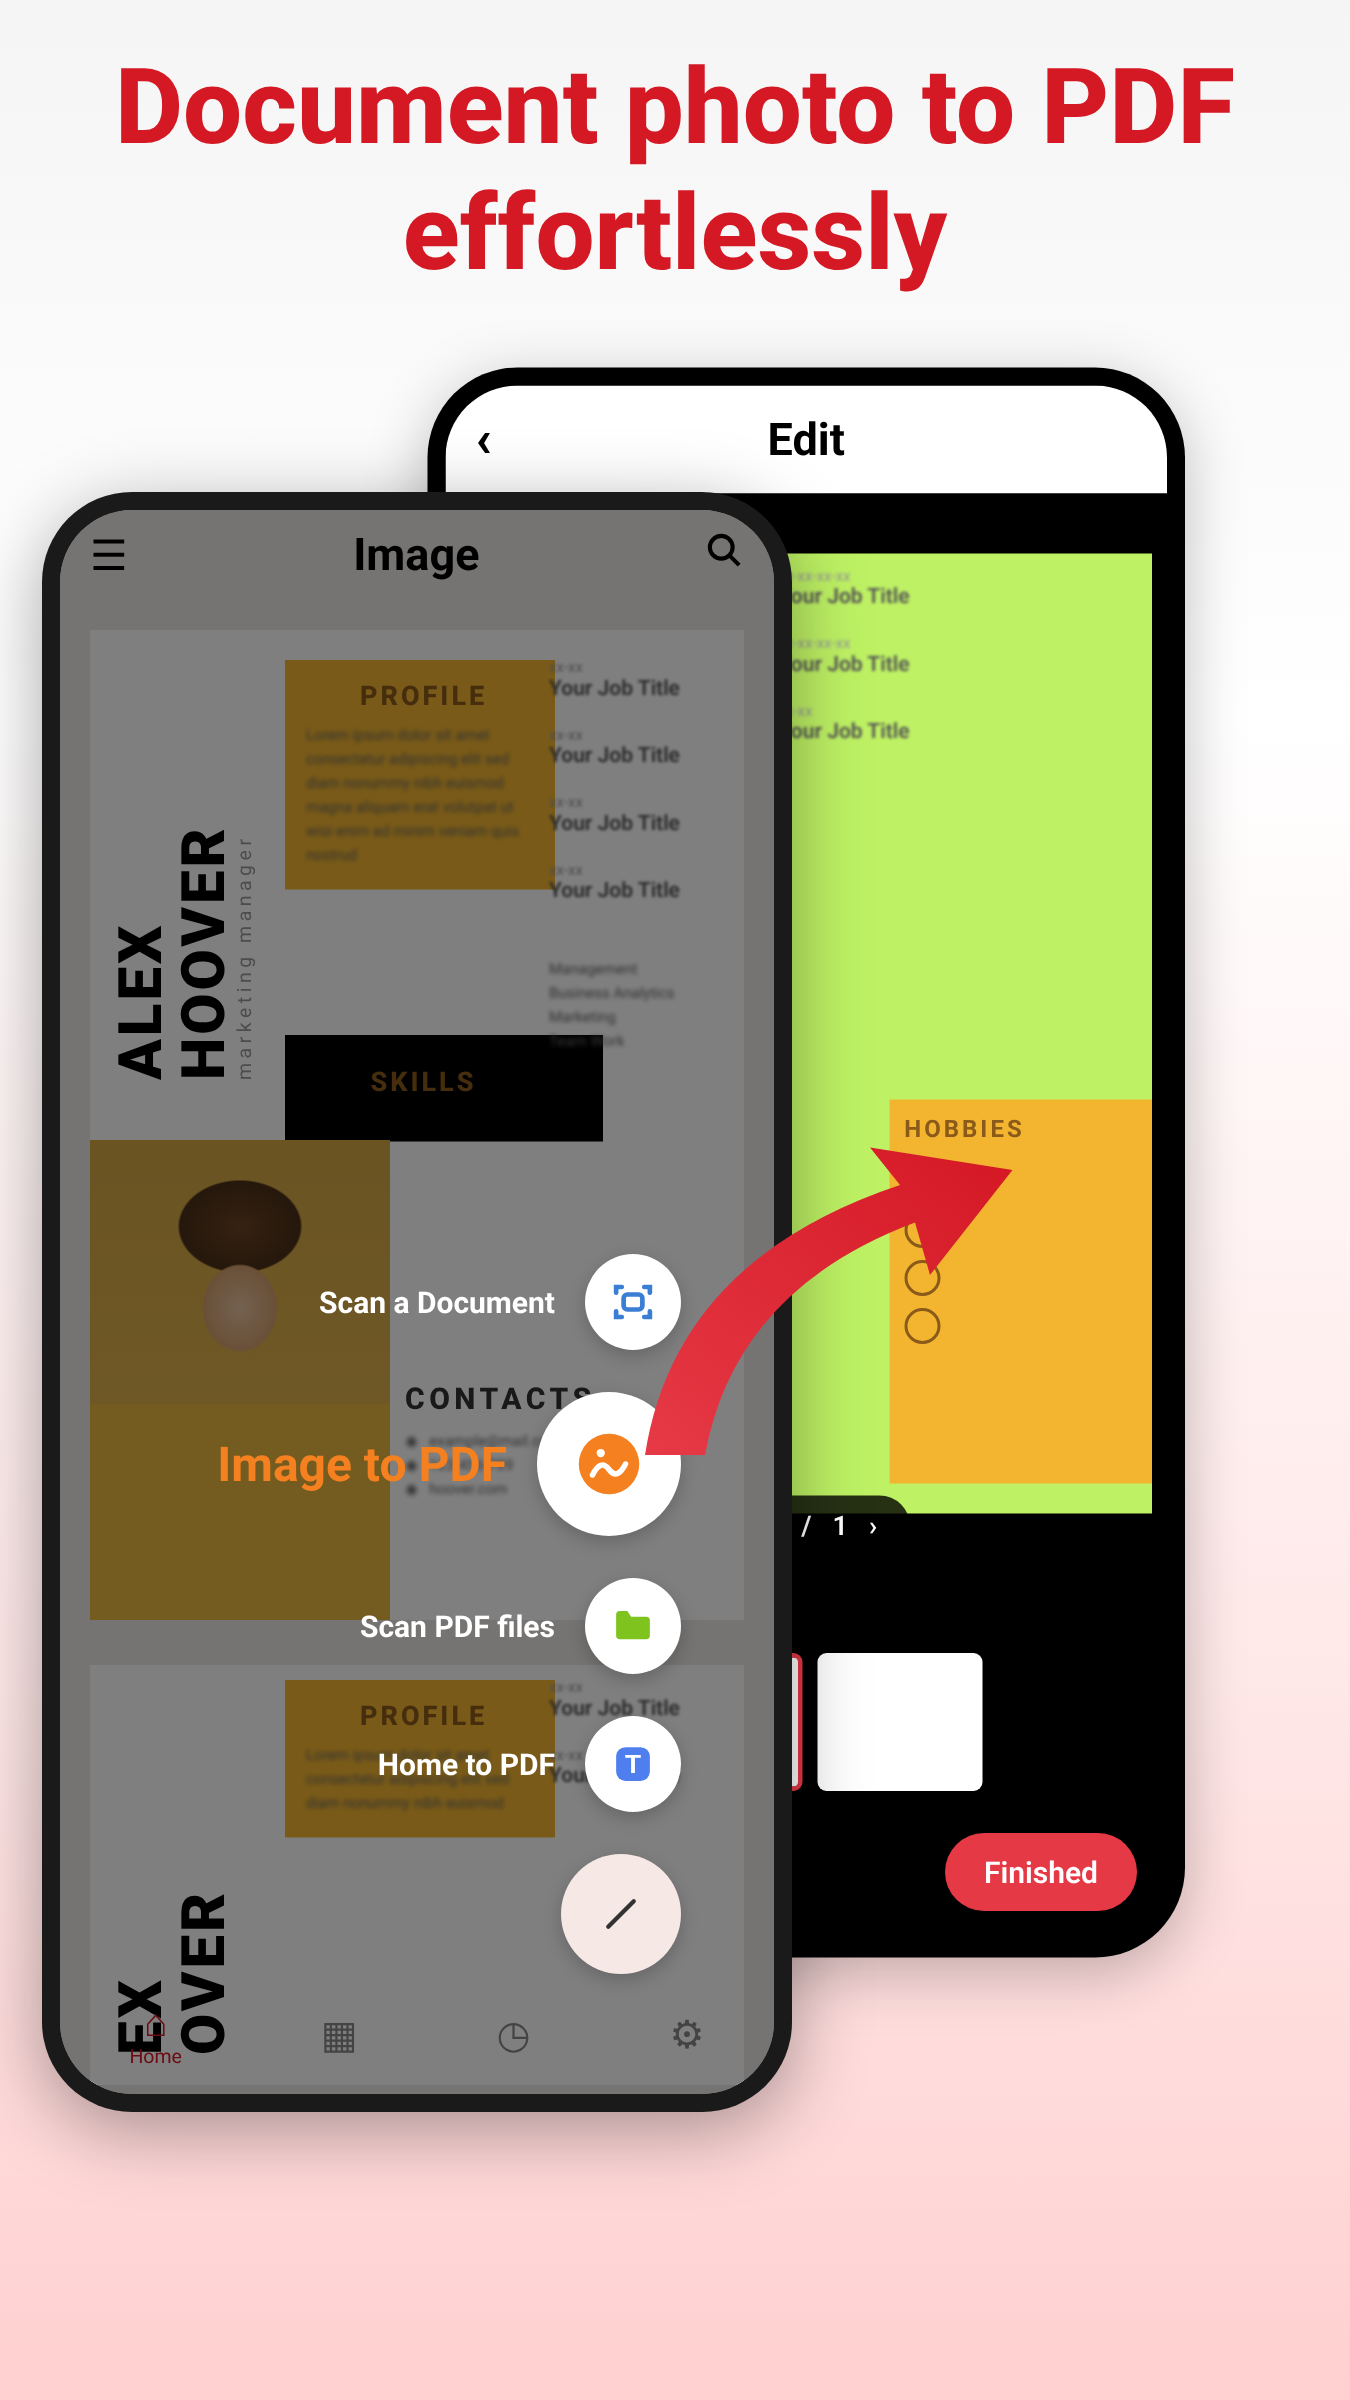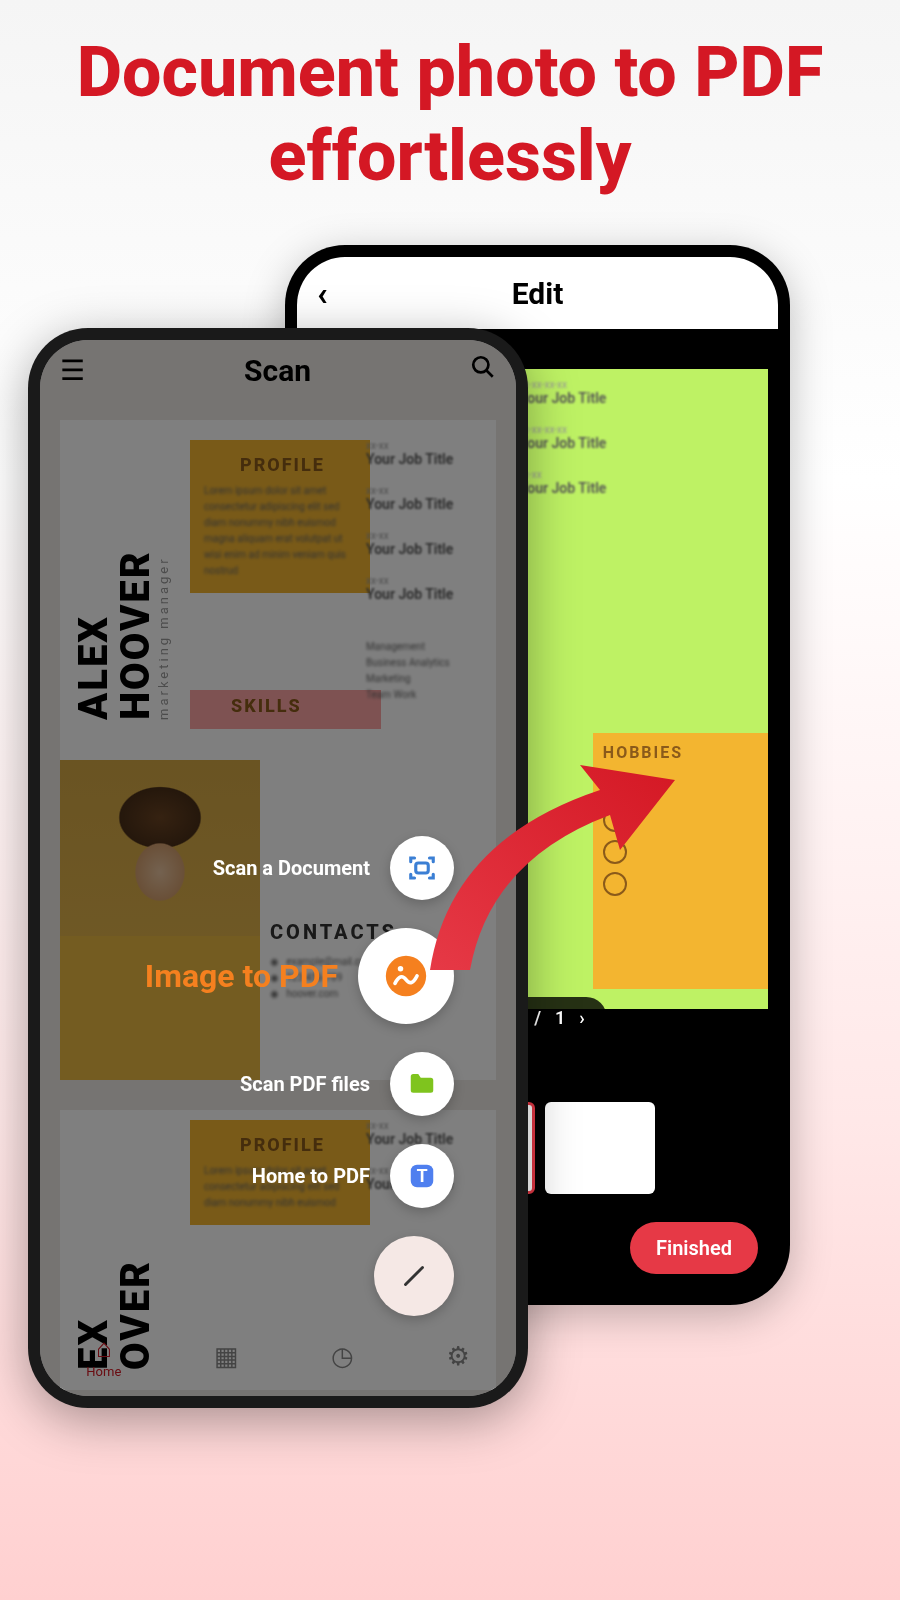--- a/index.html
+++ b/index.html
@@ -317,23 +317,23 @@
 .resume-right {
   position: absolute;
   right: 10px;
   top: 20px;
   width: 120px;
 }
 .resume-skills {
   position: absolute;
   left: 130px;
   top: 270px;
-  width: 191px;
-  background: #fca5a5;
-  padding: 5px;
+  width: 212px;
+  background: #000000;
+  padding: 21px;
 }
 .resume-contacts {
   position: absolute;
   left: 210px;
   top: 500px;
   width: 200px;
 }
 .resume-contacts-h {
   font-size: 20px;
   font-weight: 800;
@@ -511,21 +511,21 @@
     </defs>
     <path d="M 10 210 Q 30 80 180 30 L 160 5 L 255 20 L 200 90 L 190 55 Q 70 100 50 210 Z" fill="url(#ag)"></path>
   </svg>
 </div>
 
 <div class="phone-front">
   <div class="phone-front-screen">
     <div class="front-content">
       <div class="image-header">
         <span class="menu-icon">☰</span>
-        <span class="image-title">Scan</span>
+        <span class="image-title">Image</span>
         <span class="search-icon">
           <svg width="26" height="26" viewBox="0 0 24 24" fill="none" stroke="#000" stroke-width="2.5">
               <circle cx="10" cy="10" r="7"></circle>
               <line x1="15" y1="15" x2="21" y2="21"></line>
             </svg>
         </span>
       </div>
       <div class="resume-card">
         <div class="resume-name">ALEX</div>
         <div class="resume-name2">HOOVER</div>

